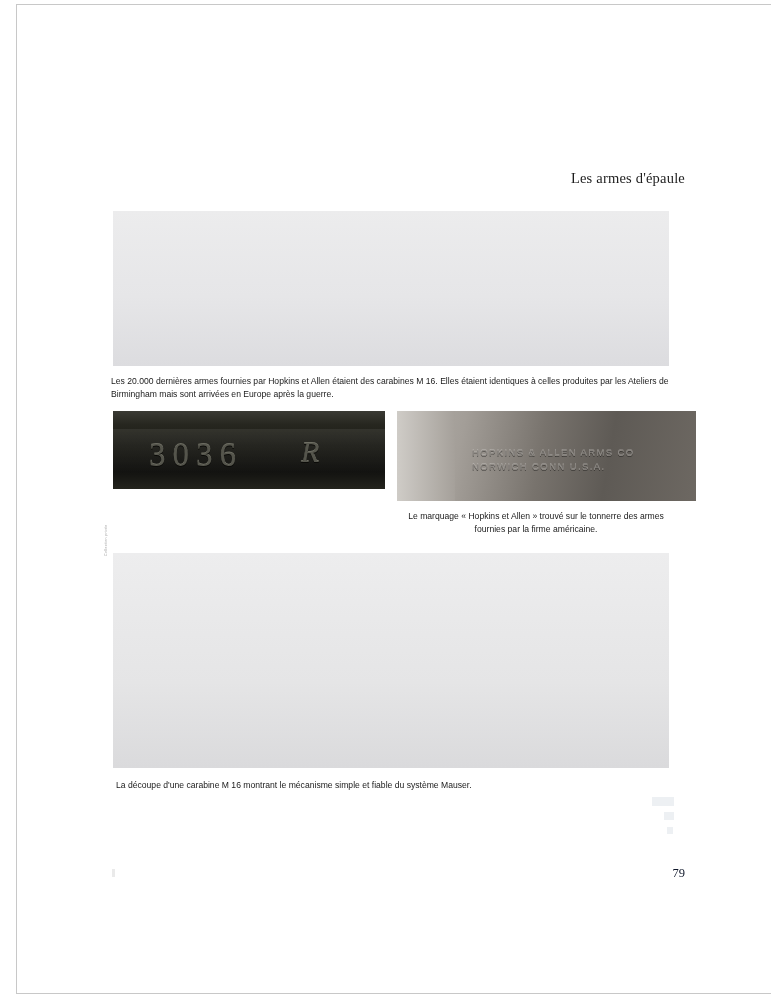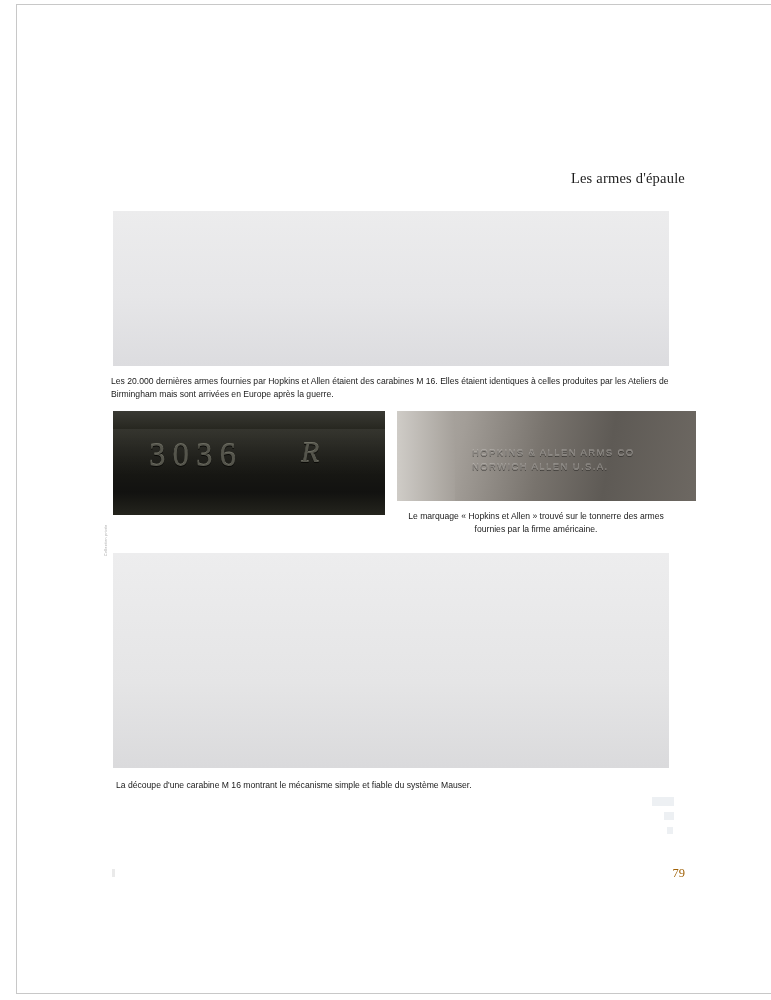--- a/index.html
+++ b/index.html
@@ -71,21 +71,21 @@
     top: 375px;
     width: 562px;
   }
 
   
   .fig2 {
     position: absolute;
     left: 101px;
     top: 411px;
     width: 272px;
-    height: 104px;
+    height: 78px;
     overflow: hidden;
     background: #22c55e;
   }
   .fig2 .metal {
     position:absolute; inset:0;
     background:
       linear-gradient(180deg, #3a3a34 0%, #26261f 18%, #1b1b16 45%, #121210 78%, #24241d 100%);
   }
   .fig2 .sheen {
     position:absolute; left:0; top:18px; width:100%; height:46px;
@@ -191,21 +191,21 @@
     letter-spacing: 0.3px;
     white-space: nowrap;
   }
 
   .folio {
     position: absolute;
     right: 98px;
     top: 866px;
     font-family: "Liberation Serif", serif;
     font-size: 12.5px;
-    color: #a16207;
+    color: #0f172a;
   }
 
   
   .artifact {
     position: absolute;
     background: #dfe4ea;
     opacity: 0.55;
   }
   .art-1 { left: 640px; top: 797px; width: 22px; height: 9px; }
   .art-2 { left: 652px; top: 812px; width: 10px; height: 8px; }
@@ -295,21 +295,21 @@
     <div class="metal"></div>
     <div class="sheen"></div>
     <div class="stamp">3036</div>
     <div class="stamp-suffix">R</div>
   </div>
 
   <div class="fig3">
     <div class="metal"></div>
     <div class="barrelshade"></div>
     <div class="mark1">HOPKINS &amp; ALLEN ARMS CO</div>
-    <div class="mark2">NORWICH  ALLEN  U.S.A.</div>
+    <div class="mark2">NORWICH  CONN  U.S.A.</div>
   </div>
 
   <div class="cap cap-3">Le marquage « Hopkins et Allen » trouvé sur le tonnerre des armes fournies par la firme américaine.</div>
 
   <div class="fig4">
     <div class="bg"></div>
     <svg width="556" height="215" viewBox="0 0 556 215">
       <defs>
         <linearGradient id="wood2" x1="0" y1="0" x2="0" y2="1">
           <stop offset="0%" stop-color="#9a7b59"></stop>

